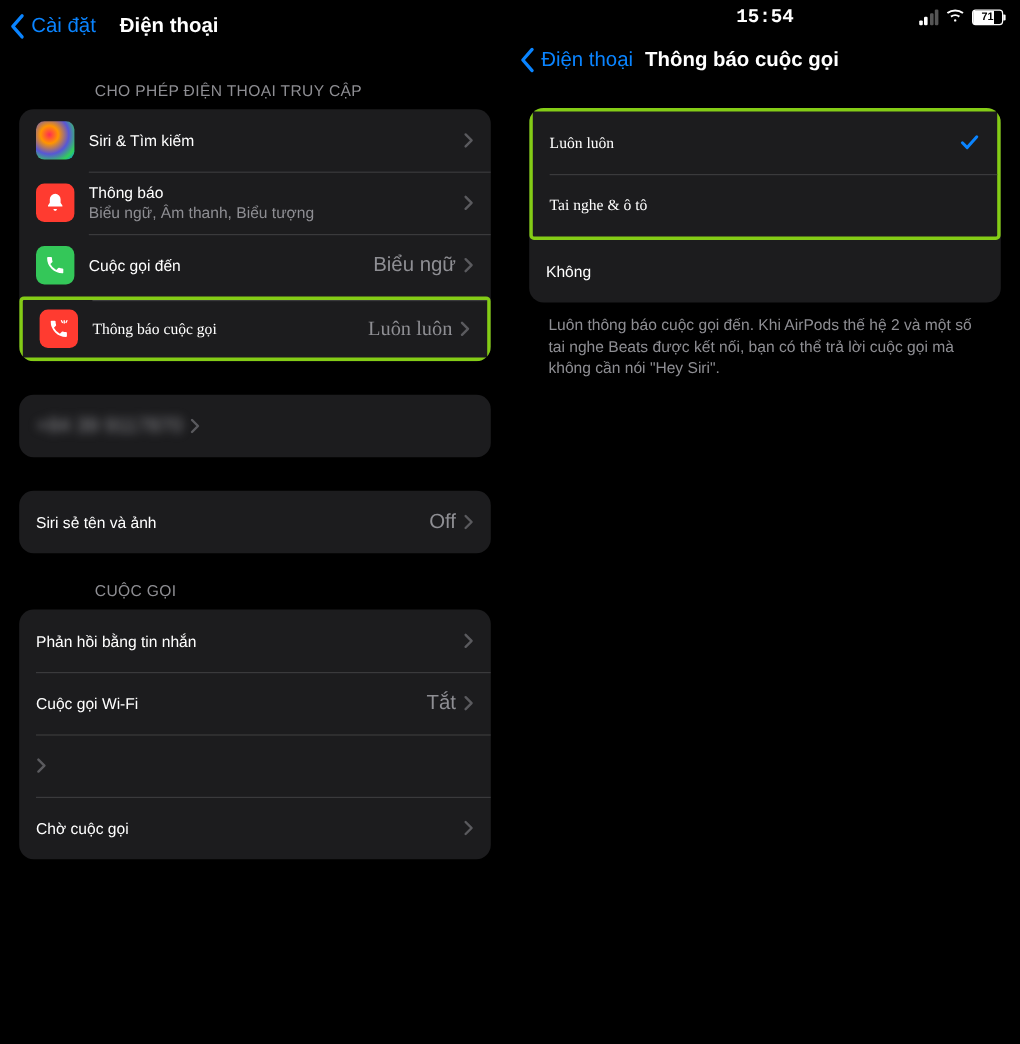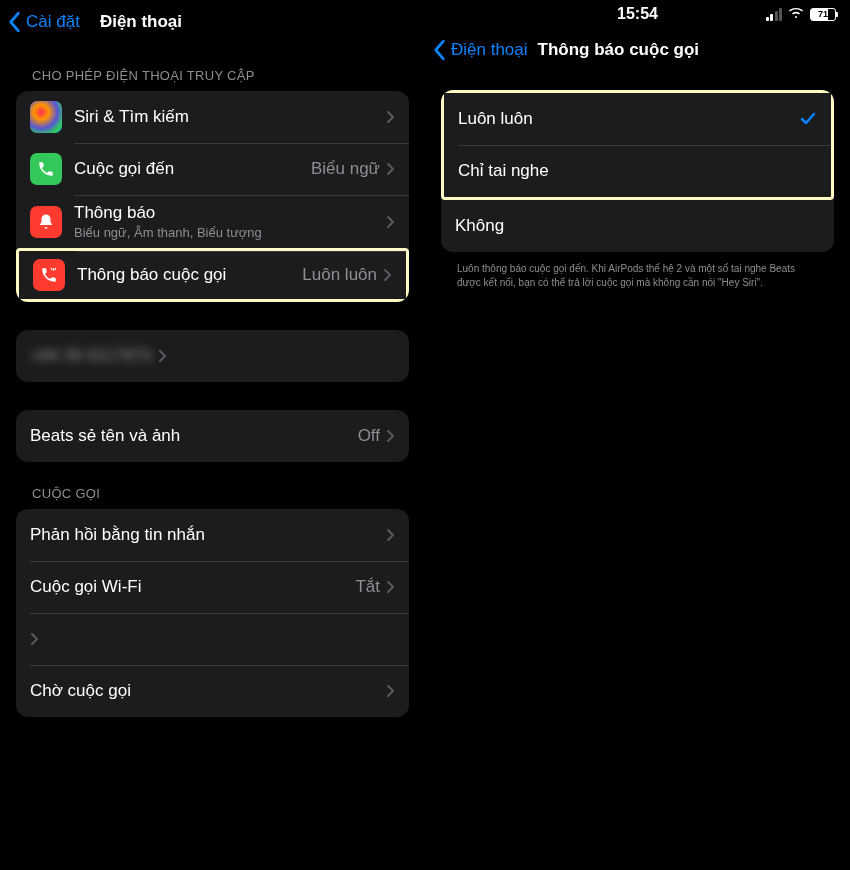--- a/index.html
+++ b/index.html
@@ -22,21 +22,21 @@
   .status-bar {
     height: 28px;
     display: flex;
     align-items: center;
     justify-content: center;
     color: #fff;
     font-size: 16px;
     font-weight: 600;
     position: relative;
   }
-  .status-bar .time { position: absolute; left: 50%; transform: translateX(-50%); }
+  .status-bar .time { position: absolute; left: 50%; transform: translateX(-50%); font-family: Liberation Mono, monospace; }
   .status-icons {
     position: absolute;
     right: 14px;
     display: flex;
     gap: 6px;
     align-items: center;
     font-size: 13px;
   }
   .nav-bar {
     height: 44px;
@@ -58,20 +58,21 @@
     color: #fff;
     margin-left: 20px;
   }
   .screen-right .nav-title { margin-left: 10px; }
   .section-header {
     color: #8e8e93;
     font-size: 13px;
     text-transform: uppercase;
     padding: 24px 32px 8px 32px;
     letter-spacing: 0.3px;
+    margin-left: 47px;
   }
   .group {
     background: #1c1c1e;
     border-radius: 12px;
     margin: 0 16px;
     overflow: hidden;
   }
   .row {
     min-height: 52px;
     display: flex;
@@ -93,36 +94,37 @@
     margin-right: 12px;
     display: flex; align-items: center; justify-content: center;
     flex-shrink: 0;
   }
   .siri-icon {
     background: radial-gradient(circle at 35% 35%, #ff2d55 0%, #ff9500 25%, #5856d6 55%, #30d158 80%, #0a84ff 100%);
   }
   .red-icon { background: #ff3b30; }
   .green-icon { background: #34c759; }
   .row-text { flex: 1; display: flex; flex-direction: column; }
-  .row-title { font-size: 17px; color: #fff; }
+  .row-title { font-size: 13px; color: #fff; }
   .row-sub { font-size: 13px; color: #8e8e93; margin-top: 2px; }
   .row-value { font-size: 17px; color: #8e8e93; margin-right: 6px; }
   .chevron { color: #5a5a5e; }
   .chevron svg { width: 9px; height: 14px; display: block; }
   .check { color: #0a84ff; }
   .check svg { width: 18px; height: 18px; display: block; }
   .footer-text {
     color: #8e8e93;
-    font-size: 10px;
+    font-size: 13px;
     padding: 10px 32px 4px 32px;
     line-height: 1.4;
   }
   .highlight-red {
-    border: 3px solid #fef9c3;
+    border: 3px solid #84cc16;
     border-radius: 4px;
+    font-family: Liberation Serif, serif;
   }
   .spacer { height: 28px; }
   .blur-value { filter: blur(4px); }
   .bell-svg, .phone-svg { width: 18px; height: 18px; fill: #fff; }
   .battery {
     width: 26px; height: 13px; border: 1px solid #fff; border-radius: 3px;
     position: relative; display: inline-flex; align-items: center; justify-content: center;
     font-size: 9px; font-weight: 600; color: #000; background: linear-gradient(to right, #fff 71%, transparent 71%);
   }
   .battery::after {
@@ -157,45 +159,45 @@
       <div class="row-text">
           <span class="row-title">Siri &amp; Tìm kiếm</span>
         </div>
       <span class="chevron">
           <svg viewBox="0 0 9 14">
             <path d="M2 2 L7 7 L2 12" stroke="currentColor" stroke-width="2" fill="none" stroke-linecap="round" stroke-linejoin="round"></path>
           </svg>
         </span>
     </div>
     <div class="row">
+      <div class="row-icon red-icon">
+        <svg class="bell-svg" viewBox="0 0 24 24">
+            <path d="M12 2a6 6 0 0 0-6 6v4l-2 3v1h16v-1l-2-3V8a6 6 0 0 0-6-6zm-2 17a2 2 0 0 0 4 0h-4z"></path>
+          </svg>
+      </div>
+      <div class="row-text">
+        <span class="row-title">Thông báo</span>
+        <span class="row-sub">Biểu ngữ, Âm thanh, Biểu tượng</span>
+      </div>
+      <span class="chevron">
+          <svg viewBox="0 0 9 14">
+            <path d="M2 2 L7 7 L2 12" stroke="currentColor" stroke-width="2" fill="none" stroke-linecap="round" stroke-linejoin="round"></path>
+          </svg>
+        </span>
+    </div>
+    <div class="row">
       <div class="row-icon green-icon">
         <svg class="phone-svg" viewBox="0 0 24 24">
             <path d="M6.6 10.8a15 15 0 0 0 6.6 6.6l2.2-2.2a1 1 0 0 1 1-0.25 11.4 11.4 0 0 0 3.6 0.6 1 1 0 0 1 1 1V20a1 1 0 0 1-1 1A17 17 0 0 1 3 4a1 1 0 0 1 1-1h3.4a1 1 0 0 1 1 1 11.4 11.4 0 0 0 0.6 3.6 1 1 0 0 1-0.25 1z"></path>
           </svg>
       </div>
       <div class="row-text">
           <span class="row-title">Cuộc gọi đến</span>
         </div>
       <span class="row-value">Biểu ngữ</span>
-      <span class="chevron">
-          <svg viewBox="0 0 9 14">
-            <path d="M2 2 L7 7 L2 12" stroke="currentColor" stroke-width="2" fill="none" stroke-linecap="round" stroke-linejoin="round"></path>
-          </svg>
-        </span>
-    </div>
-    <div class="row">
-      <div class="row-icon red-icon">
-        <svg class="bell-svg" viewBox="0 0 24 24">
-            <path d="M12 2a6 6 0 0 0-6 6v4l-2 3v1h16v-1l-2-3V8a6 6 0 0 0-6-6zm-2 17a2 2 0 0 0 4 0h-4z"></path>
-          </svg>
-      </div>
-      <div class="row-text">
-        <span class="row-title">Thông báo</span>
-        <span class="row-sub">Biểu ngữ, Âm thanh, Biểu tượng</span>
-      </div>
       <span class="chevron">
           <svg viewBox="0 0 9 14">
             <path d="M2 2 L7 7 L2 12" stroke="currentColor" stroke-width="2" fill="none" stroke-linecap="round" stroke-linejoin="round"></path>
           </svg>
         </span>
     </div>
     <div class="row highlight-red">
       <div class="row-icon red-icon">
         <svg class="phone-svg" viewBox="0 0 24 24">
             <path d="M6.6 10.8a15 15 0 0 0 6.6 6.6l2.2-2.2a1 1 0 0 1 1-0.25 11.4 11.4 0 0 0 3.6 0.6 1 1 0 0 1 1 1V20a1 1 0 0 1-1 1A17 17 0 0 1 3 4a1 1 0 0 1 1-1h3.4a1 1 0 0 1 1 1 11.4 11.4 0 0 0 0.6 3.6 1 1 0 0 1-0.25 1z"></path>
@@ -225,21 +227,21 @@
           </svg>
         </span>
     </div>
   </div>
 
   <div class="spacer"></div>
 
   <div class="group plain">
     <div class="row">
       <div class="row-text">
-          <span class="row-title">Beats sẻ tên và ảnh</span>
+          <span class="row-title">Siri sẻ tên và ảnh</span>
         </div>
       <span class="row-value">Off</span>
       <span class="chevron">
           <svg viewBox="0 0 9 14">
             <path d="M2 2 L7 7 L2 12" stroke="currentColor" stroke-width="2" fill="none" stroke-linecap="round" stroke-linejoin="round"></path>
           </svg>
         </span>
     </div>
   </div>
 
@@ -327,21 +329,21 @@
             <span class="row-title">Luôn luôn</span>
           </div>
         <span class="check">
             <svg viewBox="0 0 18 18">
               <path d="M3 9 L7 13 L15 4" stroke="currentColor" stroke-width="2.5" fill="none" stroke-linecap="round" stroke-linejoin="round"></path>
             </svg>
           </span>
       </div>
       <div class="row">
         <div class="row-text">
-            <span class="row-title">Chỉ tai nghe</span>
+            <span class="row-title">Tai nghe &amp; ô tô</span>
           </div>
       </div>
     </div>
     <div class="row">
       <div class="row-text">
           <span class="row-title">Không</span>
         </div>
     </div>
   </div>
 

